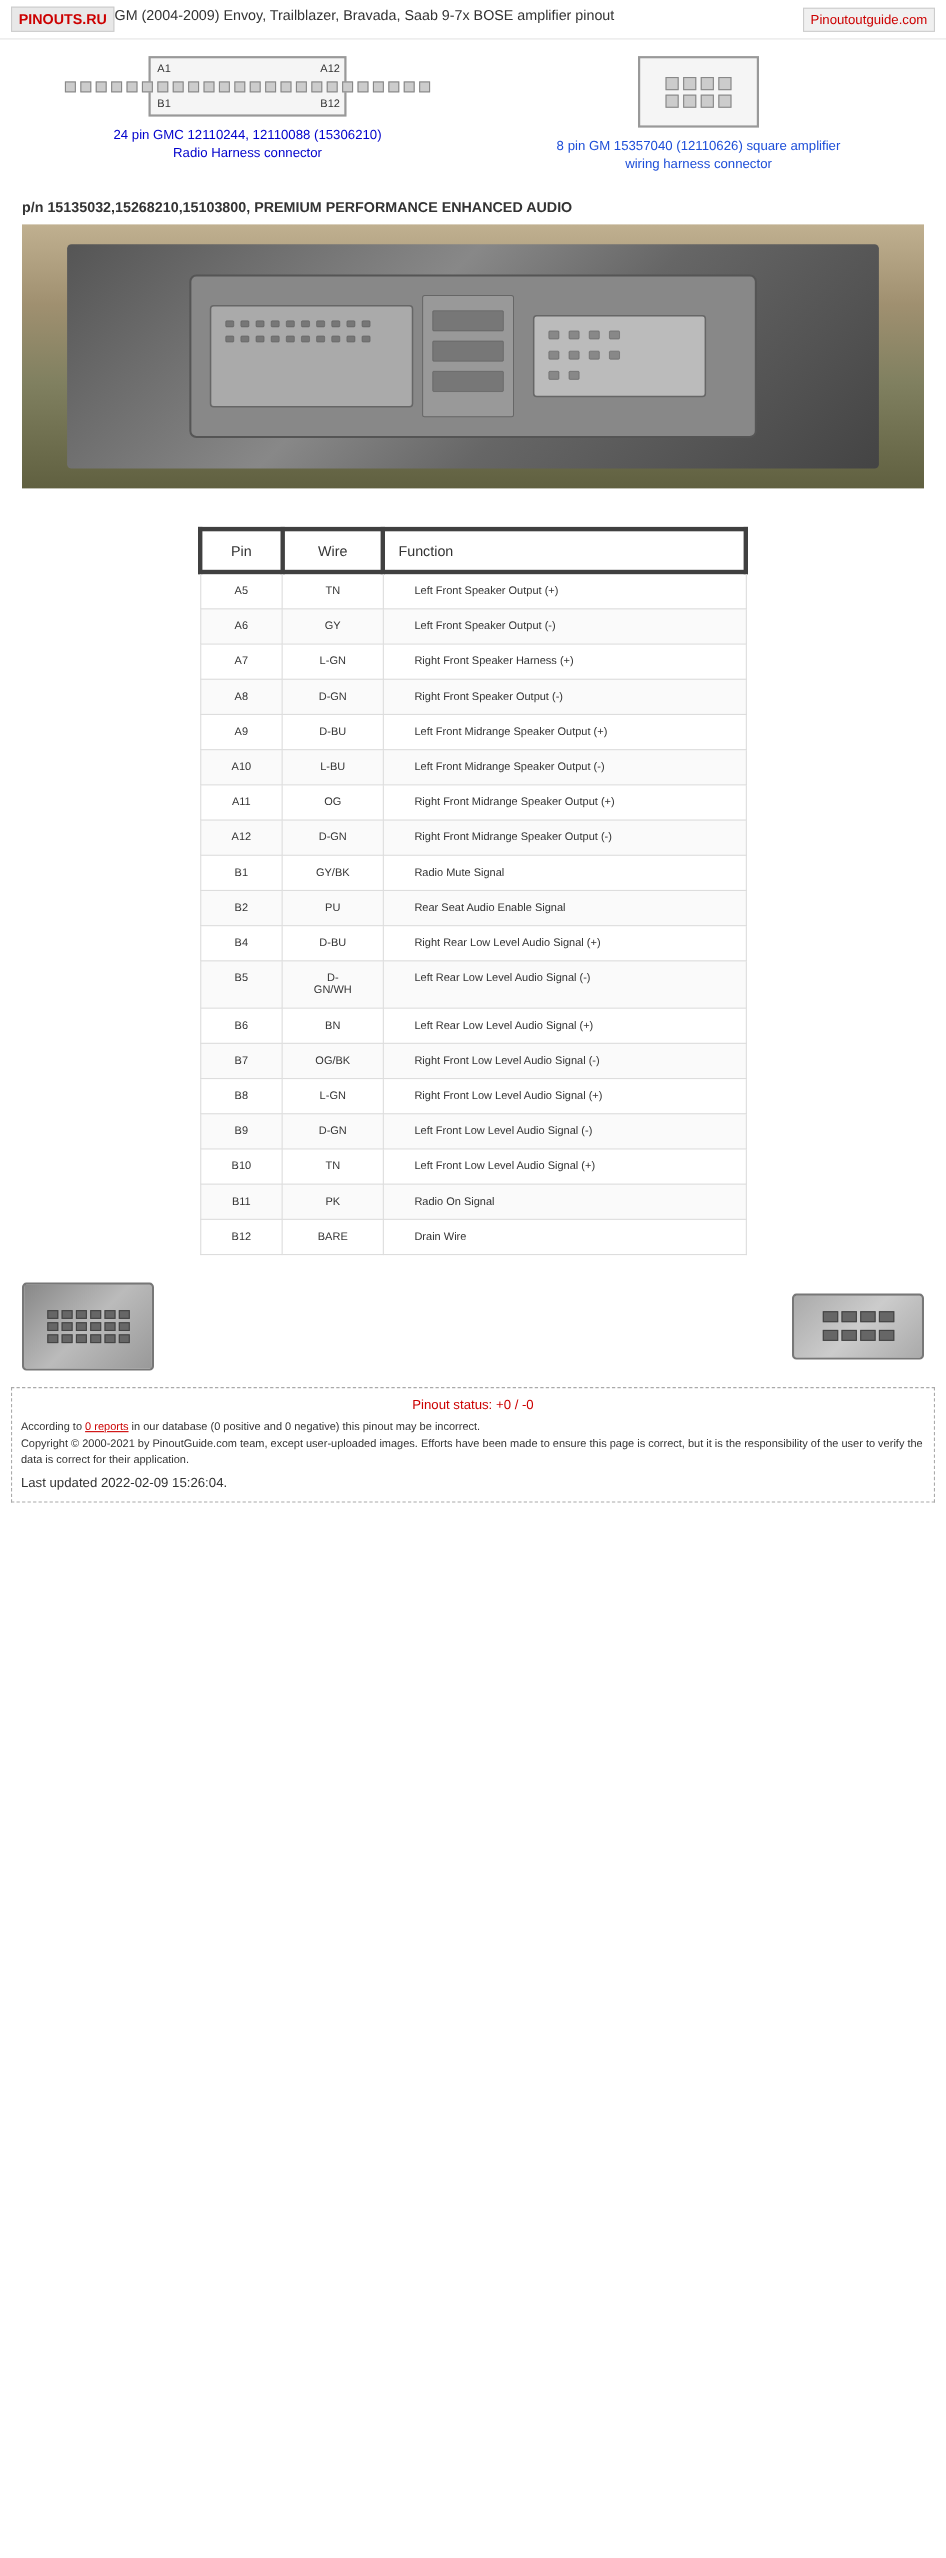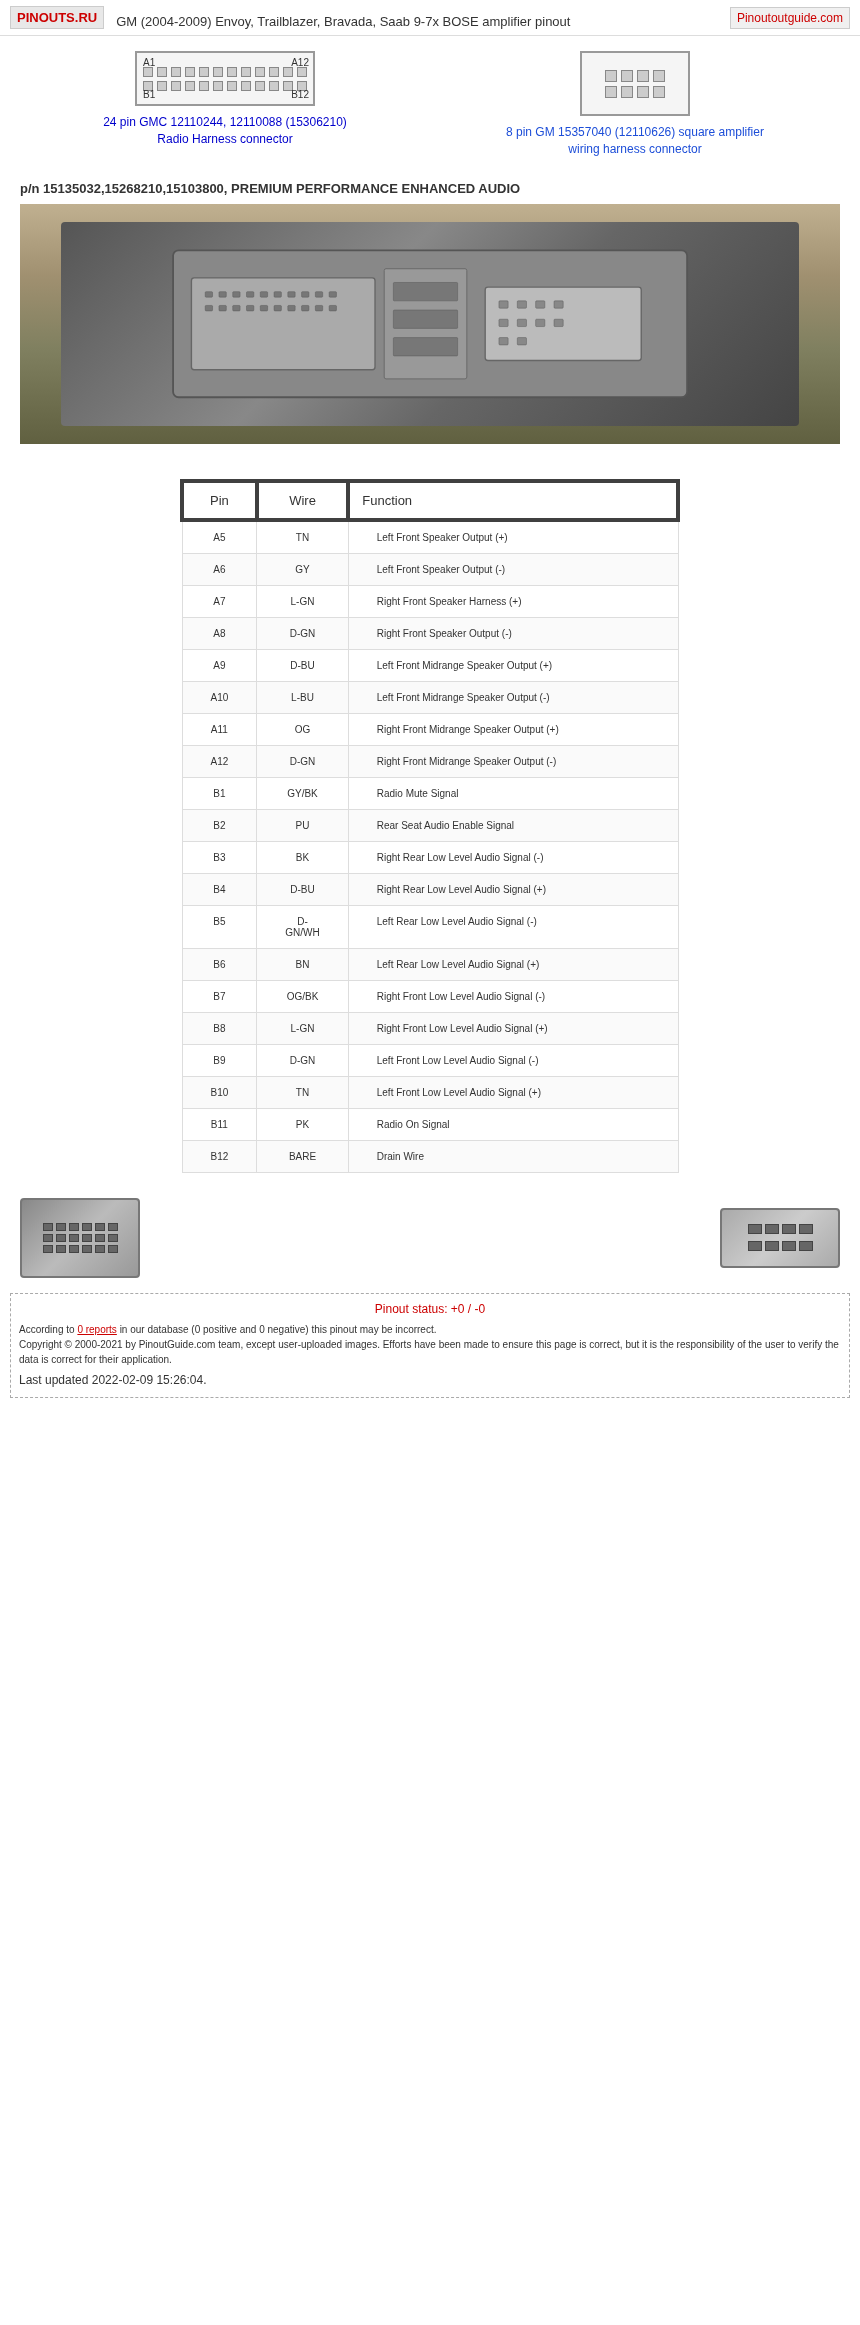--- a/index.html
+++ b/index.html
@@ -15,22 +15,22 @@
     .header {
       display: flex;
       align-items: center;
       justify-content: space-between;
       padding: 6px 10px;
       background: #fff;
       border-bottom: 1px solid #ddd;
     }
     .header-left {
       display: flex;
-      align-items: flex-end;
-      gap: 12px;
+      align-items: flex-start;
+      gap: 0;
     }
     .logo-pinouts {
       background: #e8e8e8;
       padding: 3px 6px;
       font-weight: bold;
       font-size: 13px;
       color: #333;
       border: 1px solid #ccc;
     }
     .logo-pinouts span {
@@ -75,21 +75,21 @@
     }
 
     
     .conn24 {
       border: 2px solid #999;
       width: 180px;
       height: 55px;
       position: relative;
       background: #f5f5f5;
       display: flex;
-      flex-direction: column;
+      flex-direction: row;
       justify-content: center;
       align-items: center;
       gap: 4px;
       padding: 4px 6px;
     }
     .conn24 .row {
       display: flex;
       gap: 4px;
     }
     .conn24 .pin-sq {
@@ -474,25 +474,20 @@
             <td class="col-pin">B1</td>
             <td class="col-wire">GY/BK</td>
             <td class="col-func">Radio Mute Signal</td>
           </tr>
           <tr>
             <td class="col-pin">B2</td>
             <td class="col-wire">PU</td>
             <td class="col-func">Rear Seat Audio Enable Signal</td>
           </tr>
           <tr>
-            <td class="col-pin">B3</td>
-            <td class="col-wire">BK</td>
-            <td class="col-func">Right Rear Low Level Audio Signal (-)</td>
-          </tr>
-          <tr>
             <td class="col-pin">B4</td>
             <td class="col-wire">D-BU</td>
             <td class="col-func">Right Rear Low Level Audio Signal (+)</td>
           </tr>
           <tr>
             <td class="col-pin">B5</td>
             <td class="col-wire">D-GN/WH</td>
             <td class="col-func">Left Rear Low Level Audio Signal (-)</td>
           </tr>
           <tr>

